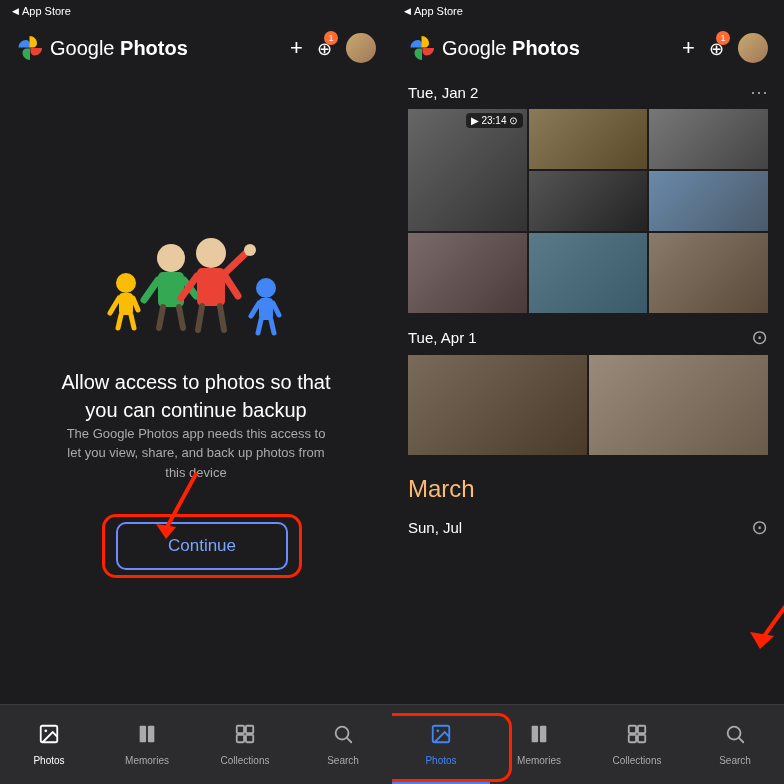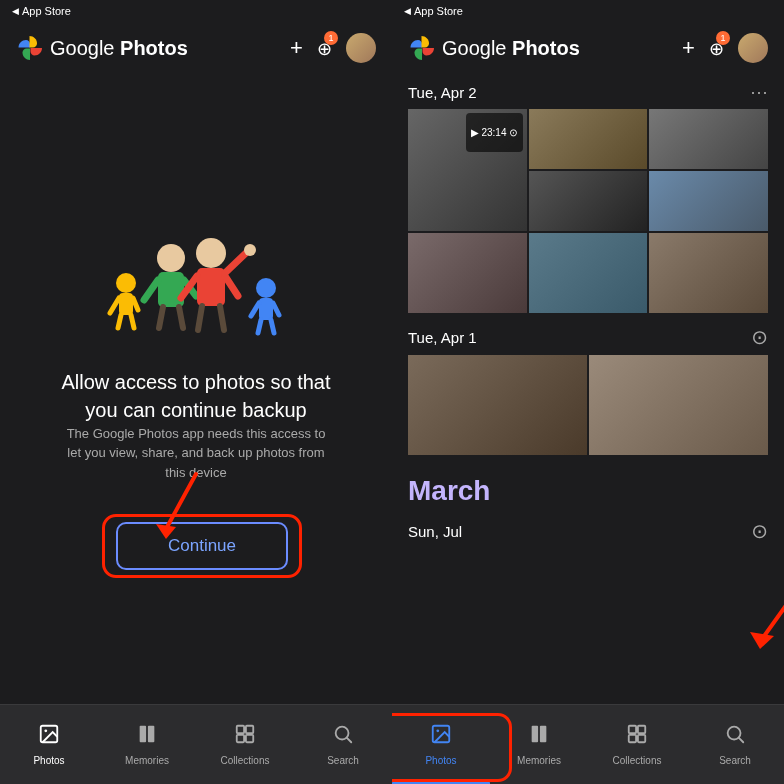--- a/index.html
+++ b/index.html
@@ -249,31 +249,31 @@
       gap: 2px;
     }
 
     .video-badge {
       position: absolute;
       top: 4px;
       right: 4px;
       background: rgba(0,0,0,0.6);
       color: #fff;
       font-size: 10px;
-      padding: 14px 5px;
+      padding: 2px 5px;
       border-radius: 4px;
       display: flex;
       align-items: center;
       gap: 2px;
     }
 
     .section-title {
-      color: #c4b5fd;
-      font-size: 28px;
-      font-weight: 700;
+      color: #fdba74;
+      font-size: 24px;
+      font-weight: 400;
       padding: 16px 16px 4px;
     }
 
     
     .bottom-nav-right {
       width: 100%;
       height: 80px;
       background: #2c2c2e;
       display: flex;
       align-items: center;
@@ -463,21 +463,21 @@
         <span class="badge">1</span>
       </div>
       <div class="avatar" style="background: linear-gradient(135deg, #c9a96e, #a0785a);"></div>
     </div>
   </div>
 
   <div class="photos-scroll">
 
     <div class="date-section">
       <div class="date-header">
-        <span class="date-label">Tue, Apr 2</span>
+        <span class="date-label">Tue, Jan 2</span>
         <span class="dot-dot-dot">···</span>
       </div>
 
       <div style="display:grid; grid-template-columns: 1fr 1fr 1fr; gap:2px; margin-bottom:2px;">
 
         <div style="grid-column:1; grid-row:1/3; background:#4a4a4a; min-height:120px; position:relative;">
           <div style="width:100%;height:100%;background:linear-gradient(135deg,#666,#333); min-height:120px;"></div>
           <div class="video-badge">▶ 23:14 ⊙</div>
         </div>
 

